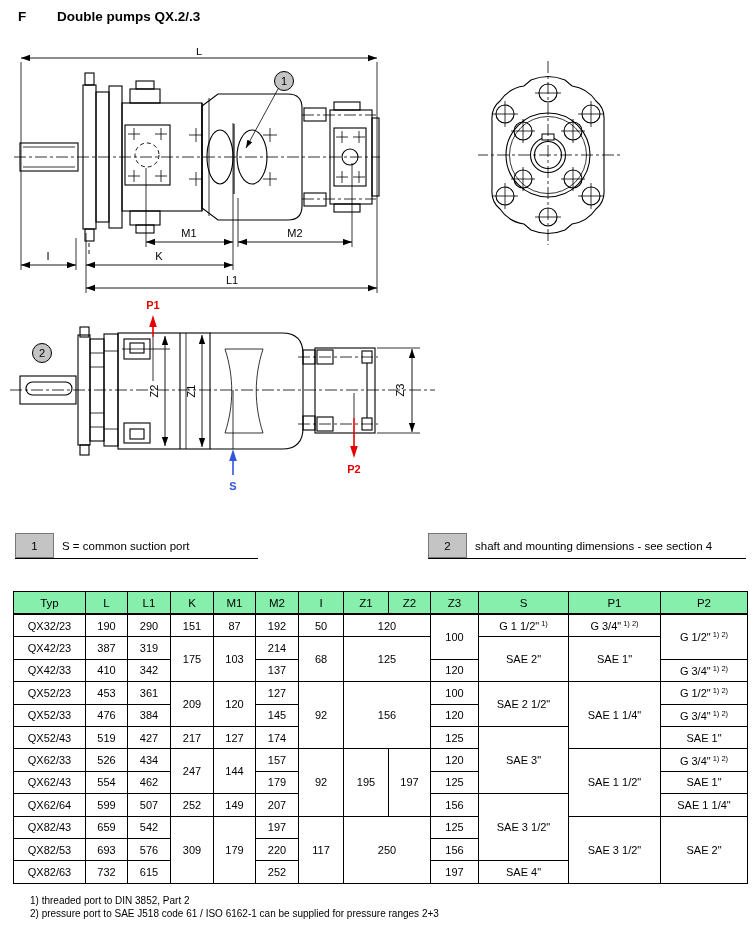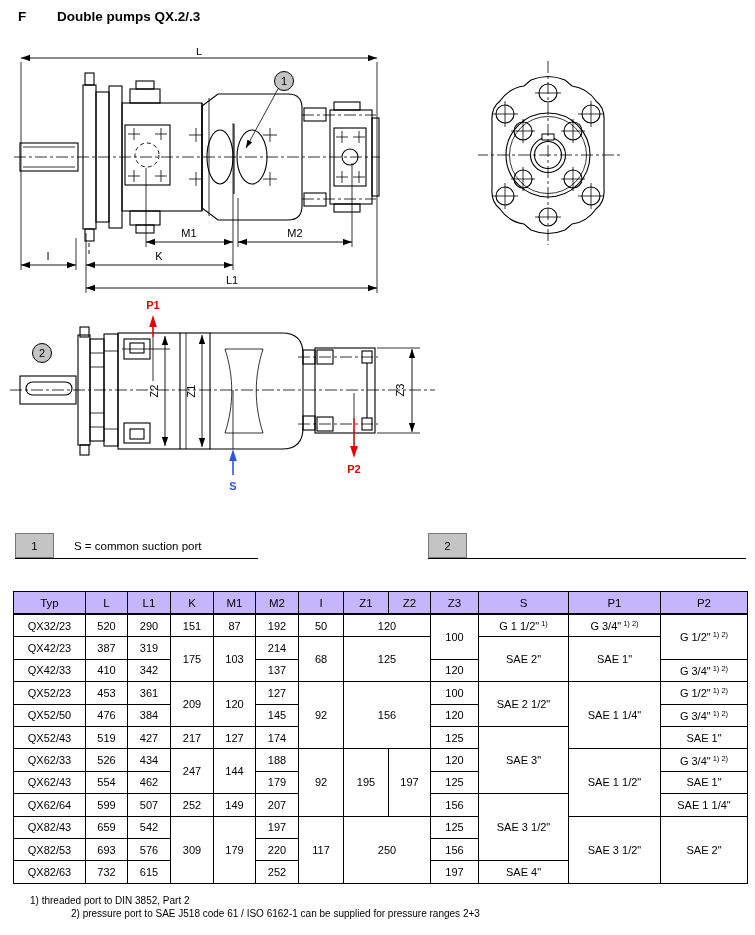--- a/index.html
+++ b/index.html
@@ -17,24 +17,24 @@
   .dash{stroke:#000;stroke-width:0.9;fill:none;stroke-dasharray:4 3;}
   .bubble{fill:#c4c4c4;stroke:#000;stroke-width:1;}
   .red{stroke:#e60000;stroke-width:1.6;fill:none;}
   .redf{fill:#e60000;}
   .blue{stroke:#3355dd;stroke-width:1.6;fill:none;}
   .bluef{fill:#3355dd;}
   .redtext{fill:#e60000;font-weight:bold;font-size:11px;}
   .bluetext{fill:#3355dd;font-weight:bold;font-size:11px;}
   .callout{position:absolute;height:25px;border-bottom:1.3px solid #000;display:flex;align-items:stretch;}
   .cnum{width:37px;background:#c4c4c4;border:1px solid #777;display:flex;align-items:center;justify-content:center;font-size:11.5px;flex:none;}
-  .ctext{padding-left:20px;display:flex;align-items:center;font-size:11.5px;white-space:nowrap;}
+  .ctext{padding-left:8px;display:flex;align-items:center;font-size:11.5px;white-space:nowrap;}
   table.dims{border-collapse:collapse;table-layout:fixed;width:734px;border:1.5px solid #000;}
   table.dims th,table.dims td{border:1px solid #000;text-align:center;vertical-align:middle;padding:0;font-size:11px;height:21.4px;overflow:hidden;white-space:nowrap;}
-  table.dims th{background:#c4b5fd;font-weight:normal;font-size:11.5px;height:21px;border-bottom:2px solid #000;}
+  table.dims th{background:#86efac;font-weight:normal;font-size:11.5px;height:21px;border-bottom:2px solid #000;}
   td.bb{border-bottom:2px solid #000;margin-top:24px;}
   td sup{font-size:7.5px;vertical-align:4px;margin-left:2px;}
   .footnote{position:absolute;left:30px;font-size:10px;line-height:13px;}
 </style>
 </head>
 <body>
 
 <div id="page">
 
   <div class="abs title-letter">F</div>
@@ -335,20 +335,21 @@
       <text transform="rotate(-90 394 97)" x="394" y="97" text-anchor="middle">Z3</text>
     </g>
   </svg>
 
   <div class="callout" style="left:15px;top:533px;width:243px;">
     <div class="cnum">1</div>
     <div class="ctext">S = common suction port</div>
   </div>
   <div class="callout" style="left:428px;top:533px;width:318px;">
     <div class="cnum">2</div>
+    <div class="ctext">shaft and mounting dimensions - see section 4</div>
   </div>
 
   <table class="dims abs" style="left:13px;top:591px;">
     <colgroup>
       <col style="width:72px">
         <col style="width:42px">
         <col style="width:43px">
         <col style="width:43px">
       <col style="width:42px">
         <col style="width:43px">
@@ -373,21 +374,21 @@
           <th>Z2</th>
           <th>Z3</th>
           <th>S</th>
           <th>P1</th>
           <th>P2</th>
         </tr>
       </thead>
     <tbody>
         <tr>
           <td class="bb">QX32/23</td>
-          <td class="bb">520</td>
+          <td class="bb">190</td>
           <td class="bb">290</td>
           <td class="bb">151</td>
           <td class="bb">87</td>
           <td class="bb">192</td>
           <td class="bb">50</td>
           <td colspan="2" class="bb">120</td>
           <td rowspan="2">100</td>
           <td class="bb">G 1 1/2"<sup>1)</sup></td>
           <td class="bb">G 3/4"<sup>1) 2)</sup></td>
           <td rowspan="2">G 1/2"<sup>1) 2)</sup></td>
@@ -420,21 +421,21 @@
           <td rowspan="2">120</td>
           <td>127</td>
           <td rowspan="3" class="bb">92</td>
           <td rowspan="3" colspan="2" class="bb">156</td>
           <td>100</td>
           <td rowspan="2">SAE 2 1/2"</td>
           <td rowspan="3" class="bb">SAE 1 1/4"</td>
           <td>G 1/2"<sup>1) 2)</sup></td>
         </tr>
         <tr>
-          <td>QX52/50</td>
+          <td>QX52/33</td>
           <td>476</td>
           <td>384</td>
           <td>145</td>
           <td>120</td>
           <td>G 3/4"<sup>1) 2)</sup></td>
         </tr>
         <tr>
           <td class="bb">QX52/43</td>
           <td class="bb">519</td>
           <td class="bb">427</td>
@@ -444,21 +445,21 @@
           <td class="bb">125</td>
           <td rowspan="3">SAE 3"</td>
           <td class="bb">SAE 1"</td>
         </tr>
         <tr>
           <td>QX62/33</td>
           <td>526</td>
           <td>434</td>
           <td rowspan="2">247</td>
           <td rowspan="2">144</td>
-          <td>188</td>
+          <td>157</td>
           <td rowspan="3" class="bb">92</td>
           <td rowspan="3" class="bb">195</td>
           <td rowspan="3" class="bb">197</td>
           <td>120</td>
           <td rowspan="3" class="bb">SAE 1 1/2"</td>
           <td>G 3/4"<sup>1) 2)</sup></td>
         </tr>
         <tr>
           <td>QX62/43</td>
           <td>554</td>
@@ -506,15 +507,15 @@
           <td>615</td>
           <td>252</td>
           <td>197</td>
           <td>SAE 4"</td>
           <td>SAE 1 1/2"</td>
         </tr>
       </tbody>
   </table>
 
   <div class="footnote" style="top:894px;">1) threaded port to DIN 3852, Part 2</div>
-  <div class="footnote" style="top:907px;margin-left:41px;">2) pressure port to SAE J518 code 61 / ISO 6162-1 can be supplied for pressure ranges 2+3</div>
+  <div class="footnote" style="top:907px;">2) pressure port to SAE J518 code 61 / ISO 6162-1 can be supplied for pressure ranges 2+3</div>
 
 </div>
 
 </body></html>

